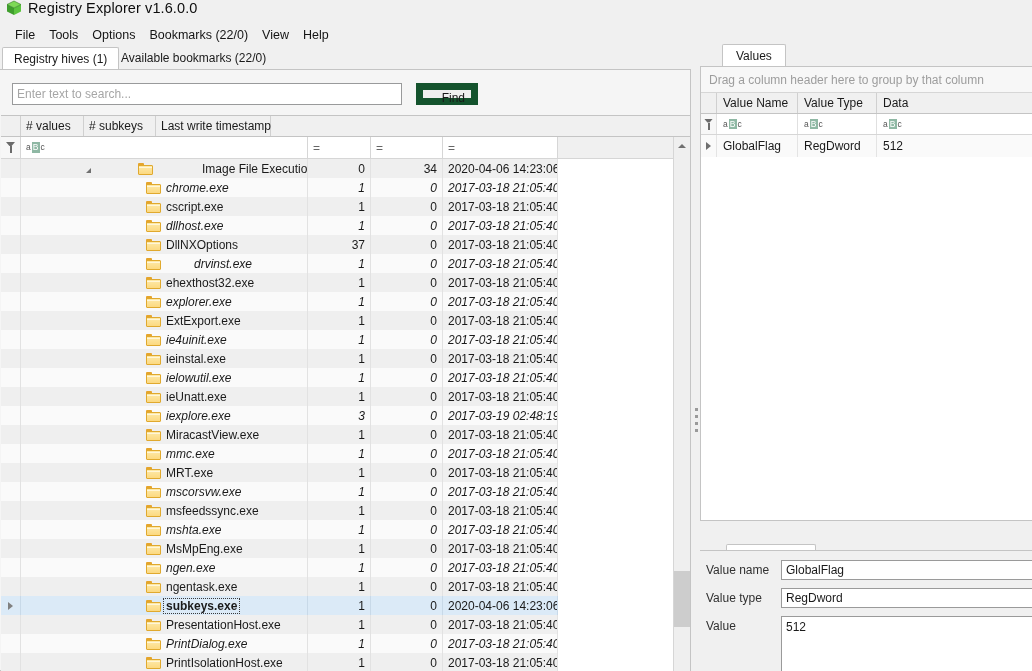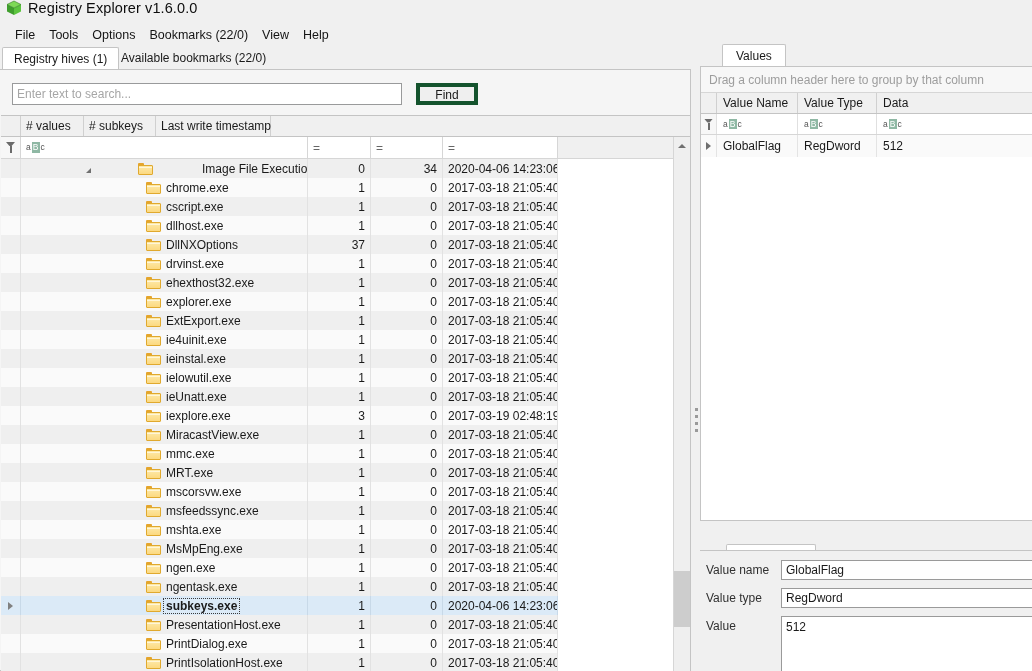--- a/index.html
+++ b/index.html
@@ -39,22 +39,22 @@
   .leftpane { position: absolute; left: 0; top: 70px; width: 691px; height: 601px;
               background: #f5f5f5; border: 1px solid #c4c4c4; border-top: none; border-left: none; }
 
   
   .searchrow { position: absolute; left: 12px; top: 83px; width: 470px; height: 22px; display: flex; }
   .search-input { width: 390px; height: 22px; background: #fff; border: 1px solid #999a9b;
                   font-size: 12px; padding: 0 4px; color: #701a75; outline: none;
                   font-family: "Liberation Sans", sans-serif; }
   .search-input::placeholder { color: #a6a6a6; }
   .find-btn { margin-left: 14px; width: 62px; height: 22px; background: #efefef;
-              border: 4px solid #14532d; font-size: 12px; color: #1a1a1a; cursor: default;
-              font-family: "Liberation Sans", sans-serif; }
+              border: 7px solid #14532d; font-size: 12px; color: #1a1a1a; cursor: default;
+              font-family: "Liberation Sans", sans-serif; text-align: right; }
 
   
   .grid { position: absolute; left: 1px; top: 115px; width: 689px; height: 556px;
           background: #ffffff; border-top: 1px solid #c4c4c4; overflow: hidden; }
   .grid-header { display: flex; height: 21px; background: #f0f0f0; border-bottom: 1px solid #c4c4c4; }
   .grid-header .hcell { display: flex; align-items: center; padding: 0 5px; font-size: 12px;
                         color: #1a1a1a; border-right: 1px solid #d0d0d0; background: #f0f0f0; white-space: nowrap; }
   .grid-header .hcell.indicator { width: 20px; padding: 0; }
   .filter-row { display: flex; height: 22px; background: #ffffff; border-bottom: 1px solid #d6d6d6; }
   .filter-row .fcell { display: flex; align-items: center; padding: 0 5px;
@@ -68,21 +68,21 @@
   .abc .b { background: #8fb8a4; color: #fff; padding: 1px 1px; margin: 0 .5px; }
 
   .funnel { width: 9px; height: 11px; position: relative; }
   .funnel::before { content: ""; position: absolute; left: 0; top: 0; width: 9px; height: 4px;
                     background: #6b6b6b; clip-path: polygon(0 0,100% 0,62% 100%,38% 100%); }
   .funnel::after { content: ""; position: absolute; left: 3.5px; top: 4px; width: 2px; height: 7px; background: #6b6b6b; }
 
   .rows { height: 513px; overflow: hidden; position: relative; }
   .row { display: flex; height: 19px; align-items: stretch; }
   .row.odd { background: #efefef; }
-  .row.even { background: #fafafa; }
+  .row.even { background: #fafafa; font-style: italic; }
   .row.selected { background: #dbeaf7; }
   .cell { display: flex; align-items: center; font-size: 12px; color: #1a1a1a;
           border-right: 1px solid #e2e2e2; padding: 0 5px; white-space: nowrap; overflow: hidden; }
   .cell.indicator { width: 20px; padding: 0; justify-content: center; border-right: 1px solid #e2e2e2; }
   .cell.name { position: relative; }
   .cell.num { justify-content: flex-end; }
   .row.selected .cell.name .namebox { font-weight: bold; outline: 1px dotted #3a3a3a; padding: 0 2px; margin-left: -2px; }
   .row.selected .cell { border-right-color: #c8d9e8; }
   .rowarrow { width: 0; height: 0; border-left: 5px solid #808080; border-top: 4px solid transparent;
               border-bottom: 4px solid transparent; }
@@ -297,21 +297,21 @@
             </span>
             <span class="namebox">DllNXOptions</span>
           </div>
           <div class="cell num" style="width: 63px;">37</div>
           <div class="cell num" style="width: 72px;">0</div>
           <div class="cell" style="width: 115px;">2017-03-18 21:05:40</div>
           <div class="cell" style="flex: 1 1 auto; border-right: none; background: rgb(255, 255, 255);"></div>
         </div>
         <div class="row even">
           <div class="cell indicator"></div>
-          <div class="cell name" style="width: 287px; padding-left: 125px;">
+          <div class="cell name" style="width: 287px; padding-left: 125px; gap: 28px;">
             <span class="folder">
               <span class="tab-f"></span>
               <span class="body-f"></span>
               <span class="lip"></span>
             </span>
             <span class="namebox">drvinst.exe</span>
           </div>
           <div class="cell num" style="width: 63px;">1</div>
           <div class="cell num" style="width: 72px;">0</div>
           <div class="cell" style="width: 115px;">2017-03-18 21:05:40</div>

